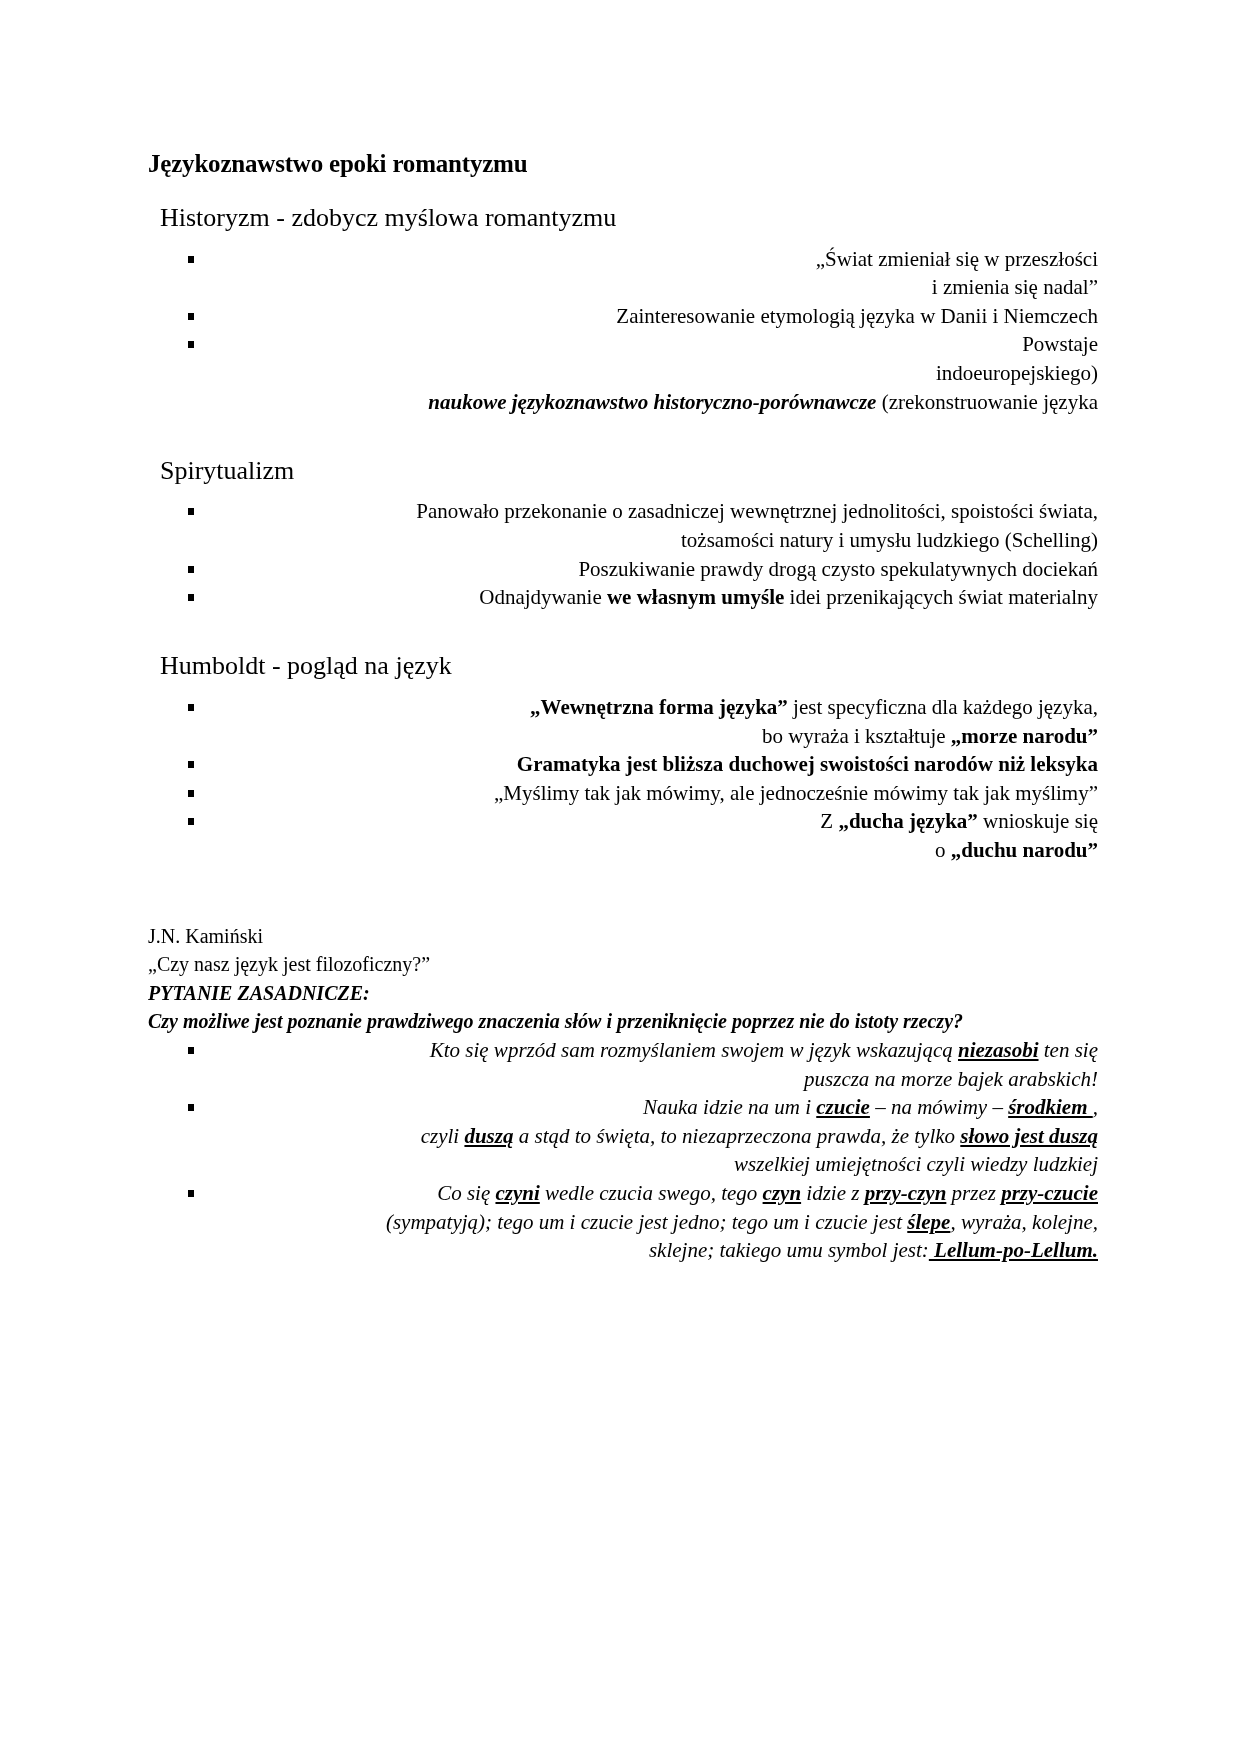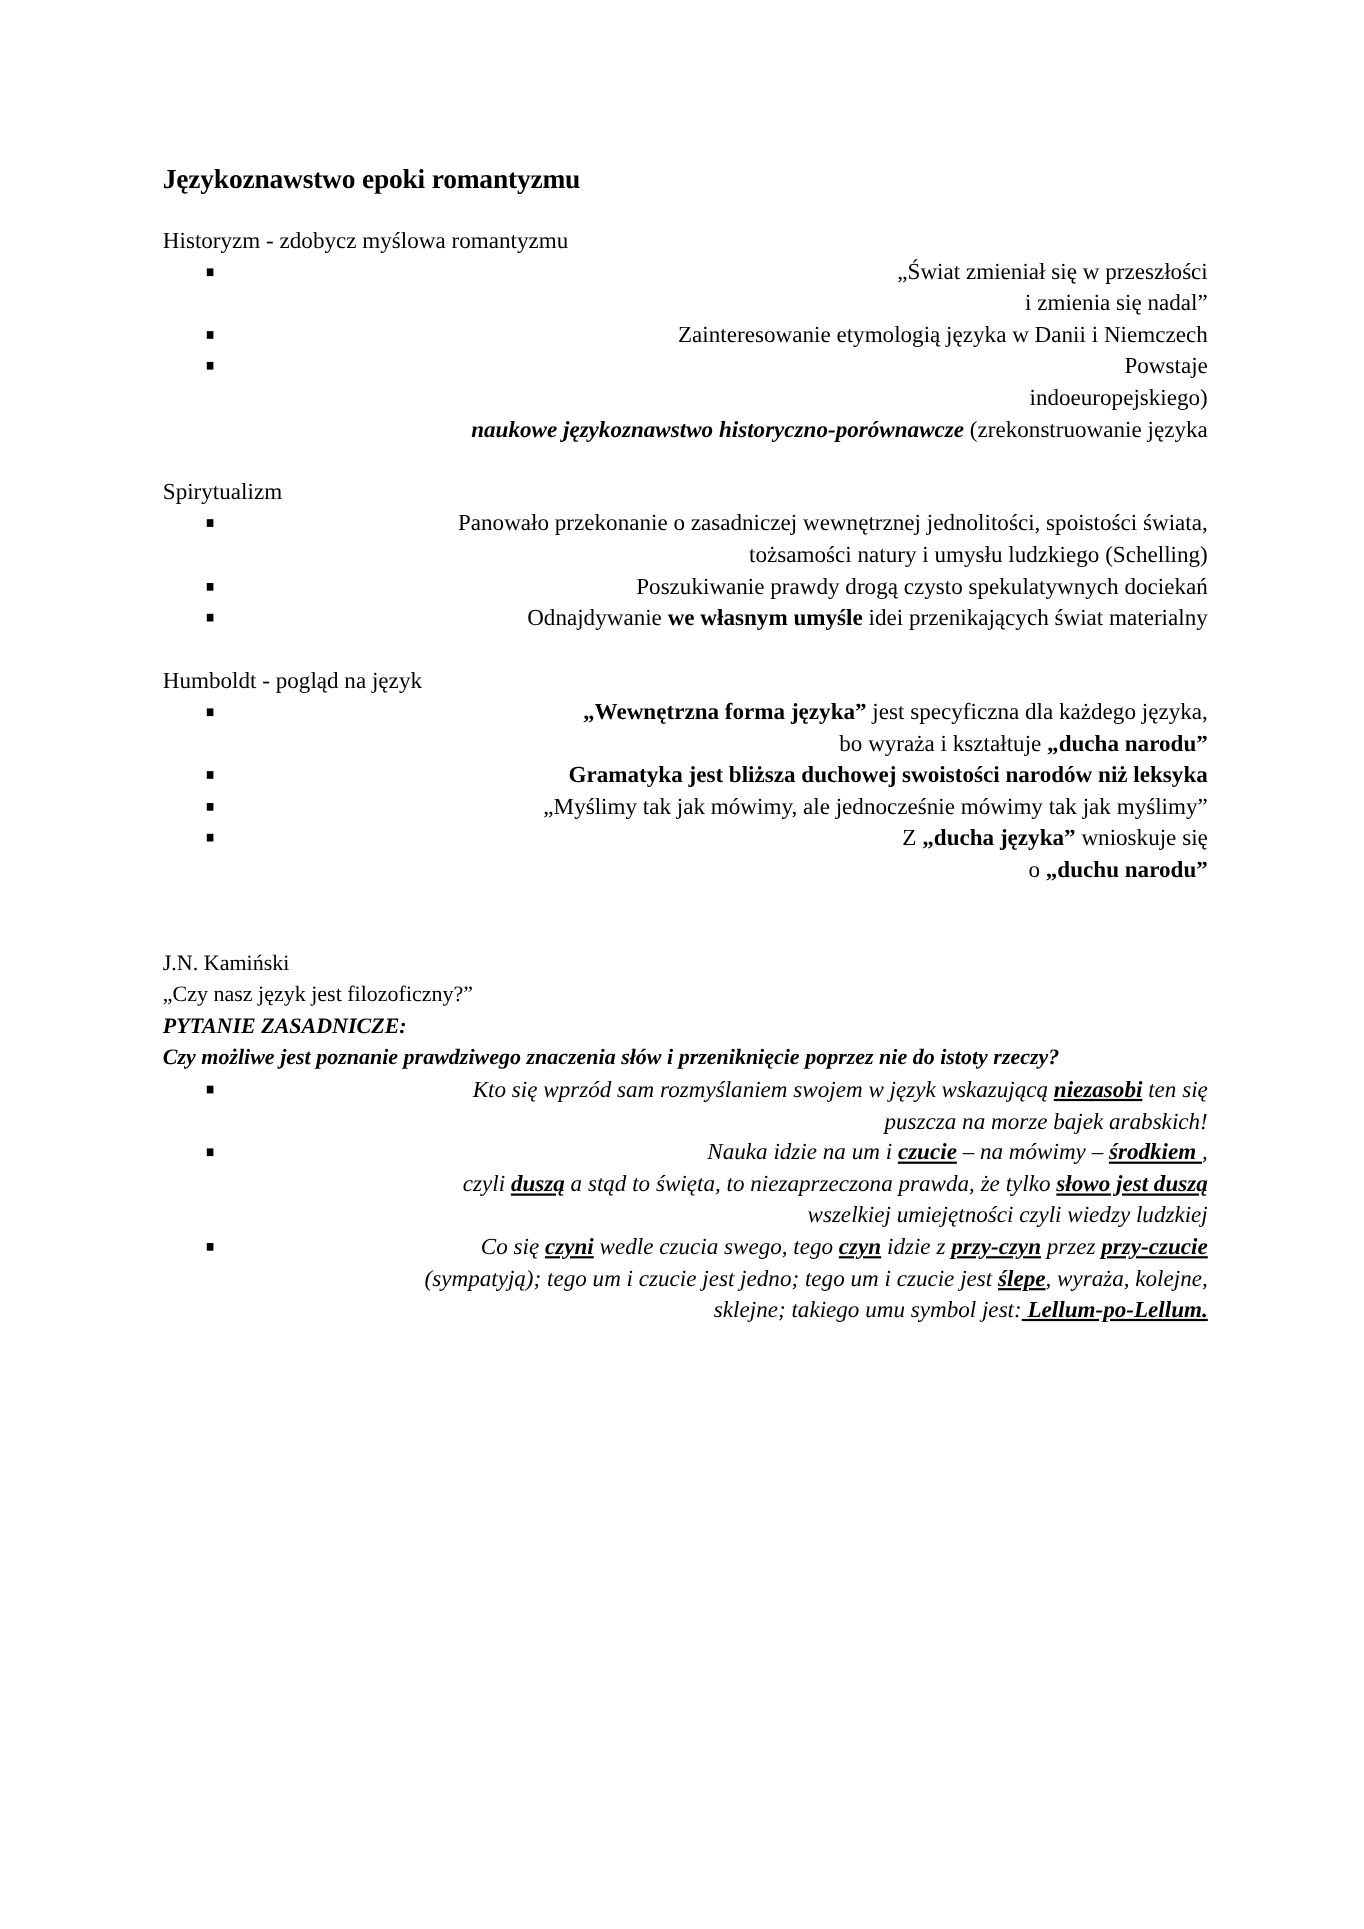--- a/index.html
+++ b/index.html
@@ -23,23 +23,23 @@
     }
     .title {
       font-size: 25px;
       font-weight: bold;
       margin: 0;
       height: 32px;
       line-height: 32px;
       letter-spacing: -0.2px;
     }
     .section-heading {
-      font-size: 21px;
+      font-size: 26px;
       line-height: 28.6px;
-      margin: 0;
+      margin: 12px;
     }
     .sec1 { margin-top: 24px; }
     .gap { height: 28.6px; }
     .gap2 { height: 57.2px; }
     ul.bullets {
       list-style: none;
       margin: 0;
       padding: 0;
       text-align: right;
     }
@@ -113,21 +113,21 @@
     </li>
   </ul>
 
   <div class="gap"></div>
 
   <p class="section-heading">Humboldt - pogląd na język</p>
   <ul class="bullets">
     <li>
       <span class="bullet"></span>
       <span class="line"><span class="b">„Wewnętrzna forma języka”</span><span> jest specyficzna dla każdego języka,</span></span>
-      <span class="line"><span>bo wyraża i kształtuje </span><span class="b">„ducha narodu”</span></span>
+      <span class="line"><span>bo wyraża i kształtuje </span><span class="b">„morze narodu”</span></span>
     </li>
     <li>
       <span class="bullet"></span>
       <span class="b">Gramatyka jest bliższa duchowej  swoistości narodów niż leksyka</span>
     </li>
     <li>
       <span class="bullet"></span>
       <span>„Myślimy tak jak mówimy, ale jednocześnie mówimy tak jak myślimy”</span>
     </li>
     <li>

